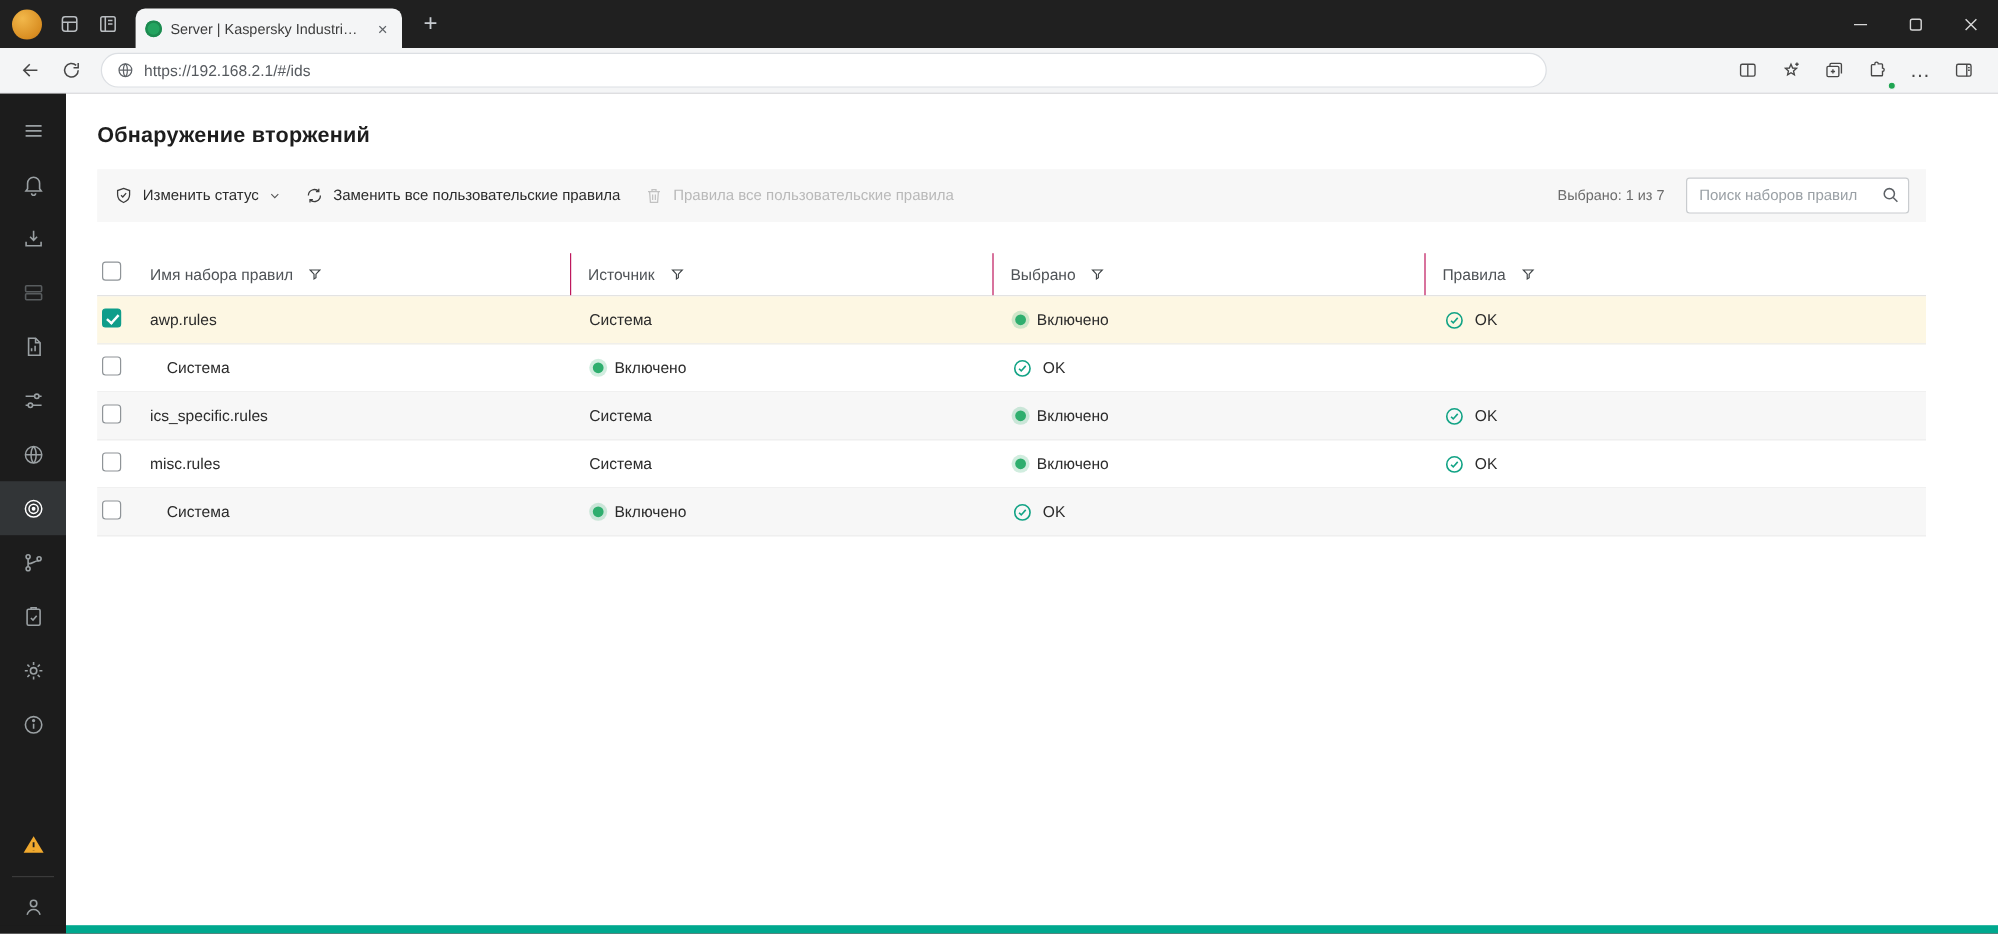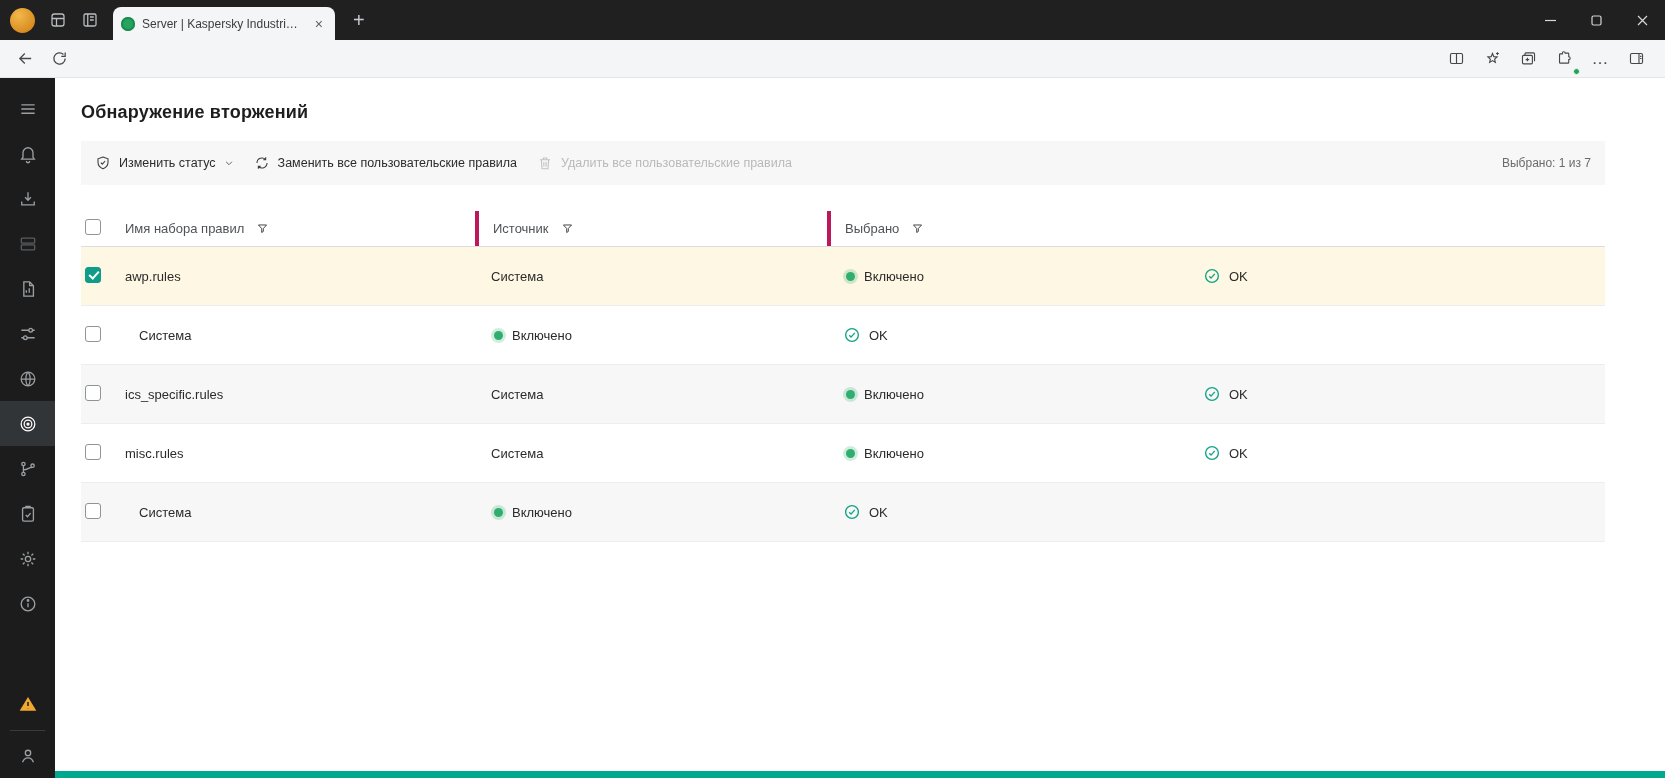--- a/index.html
+++ b/index.html
@@ -65,24 +65,24 @@
   .search-input { width:186px; height:30px; border:1px solid #c9cccf; border-radius:3px; background:#ffffff;
                   padding:0 30px 0 10px; font-size:12.5px; color:#333; font-family:"Liberation Sans",sans-serif; }
   .search-input::placeholder { color:#9aa0a5; }
   .search-icon { position:absolute; right:7px; top:6px; width:17px; height:17px; color:#5d6artikel166; color:#5d6166; }
   .search-icon svg { width:17px; height:17px; }
 
   
   .grid { display:grid; grid-template-columns:42px 352px 352px 360px 1fr; align-items:center; }
   .thead { margin-top:26px; height:36px; border-bottom:1px solid #dcdcdc; }
   .th { display:flex; align-items:center; gap:12px; font-size:13px; color:#4f5357; height:100%; padding-left:2px; }
-  .th-sep { border-left:4px solid #be185d; padding-left:14px; }
+  .th-sep { border-left:1px solid #be185d; padding-left:14px; }
   .funnel { color:#3f4447; display:flex; }
   .funnel svg { width:13px; height:13px; }
-  .row { height:59px; border-bottom:1px solid #ededed; font-size:13px; color:#2b2b2b; }
+  .row { height:40px; border-bottom:1px solid #ededed; font-size:13px; color:#2b2b2b; }
   .row.zebra { background:#f7f7f7; }
   .row.selected { background:#fdf7e3; }
   .cell-name { padding-left:2px; }
   .cell-source {}
   .status-cell { display:flex; align-items:center; gap:9px; }
   .status-dot { width:9px; height:9px; border-radius:50%; background:#2fae6e;
                 box-shadow:0 0 0 3px rgba(47,174,110,.22); margin-left:3px; }
   .rules-cell { display:flex; align-items:center; gap:8px; color:#2b2b2b; }
   .ok-icon { color:#12a385; display:flex; }
   .ok-icon svg { width:18px; height:18px; }
@@ -144,20 +144,27 @@
   <span class="nav-btn">
     <svg viewBox="0 0 24 24" fill="none" stroke="currentColor" stroke-width="1.8">
         <path d="M20 12H5M11 5l-7 7 7 7"></path>
       </svg>
   </span>
   <span class="nav-btn">
     <svg viewBox="0 0 24 24" fill="none" stroke="currentColor" stroke-width="1.8">
         <path d="M20 12a8 8 0 1 1-2.4-5.7M20 3.5V9h-5.5"></path>
       </svg>
   </span>
+  <div class="url-pill">
+    <svg viewBox="0 0 24 24" fill="none" stroke="currentColor" stroke-width="1.6">
+        <circle cx="12" cy="12" r="8.5"></circle>
+        <path d="M3.5 12h17M12 3.5c3.5 3 3.5 14 0 17M12 3.5c-3.5 3-3.5 14 0 17"></path>
+      </svg>
+    <span class="url-text">https://192.168.2.1/#/ids</span>
+  </div>
   <div class="nav-right">
     <span class="nav-btn">
       <svg viewBox="0 0 24 24" fill="none" stroke="currentColor" stroke-width="1.6">
           <rect x="3.5" y="5" width="17" height="14" rx="2"></rect>
           <path d="M12 5v14"></path>
         </svg>
     </span>
     <span class="nav-btn">
       <svg viewBox="0 0 24 24" fill="none" stroke="currentColor" stroke-width="1.6">
           <path d="M12 5l1.9 4.4 4.6.4-3.5 3.1 1 4.6-4-2.5-4 2.5 1-4.6L5.5 9.8l4.6-.4z"></path>
@@ -300,24 +307,33 @@
       <div class="act-btn">
         <svg viewBox="0 0 24 24" fill="none" stroke="currentColor" stroke-width="1.6">
             <path d="M4.5 12a7.5 7.5 0 0 1 13-5.1M17.5 3.5v3.6h-3.6M19.5 12a7.5 7.5 0 0 1-13 5.1M6.5 20.5v-3.6h3.6"></path>
           </svg>
         <span>Заменить все пользовательские правила</span>
       </div>
       <div class="act-btn disabled">
         <svg viewBox="0 0 24 24" fill="none" stroke="currentColor" stroke-width="1.6">
             <path d="M4.5 7h15M9.5 7V4.5h5V7M6.5 7l1 13.5h9l1-13.5M10.3 10.5v7M13.7 10.5v7"></path>
           </svg>
-        <span>Удалить все пользовательские правила</span>
+        <span>Правила все пользовательские правила</span>
       </div>
       <div class="action-right">
         <span class="selected-label">Выбрано: 1 из 7</span>
+        <span class="search-wrap">
+          <input class="search-input" type="text" placeholder="Поиск наборов правил" style="">
+          <span class="search-icon">
+            <svg viewBox="0 0 24 24" fill="none" stroke="currentColor" stroke-width="1.8">
+                <circle cx="10.5" cy="10.5" r="6"></circle>
+                <path d="M15 15l5 5"></path>
+              </svg>
+          </span>
+        </span>
       </div>
     </div>
 
     <div class="grid thead">
       <div><input type="checkbox" class="cbx" style=""></div>
       <div class="th">
         <span>Имя набора правил</span>
         <span class="funnel">
           <svg viewBox="0 0 24 24" fill="none" stroke="currentColor" stroke-width="1.8">
               <path d="M4.5 5.5h15L13.5 12v5.5l-3 1.8V12z"></path>
@@ -327,20 +343,28 @@
       <div class="th th-sep">
         <span>Источник</span>
         <span class="funnel">
           <svg viewBox="0 0 24 24" fill="none" stroke="currentColor" stroke-width="1.8">
               <path d="M4.5 5.5h15L13.5 12v5.5l-3 1.8V12z"></path>
             </svg>
         </span>
       </div>
       <div class="th th-sep">
         <span>Выбрано</span>
+        <span class="funnel">
+          <svg viewBox="0 0 24 24" fill="none" stroke="currentColor" stroke-width="1.8">
+              <path d="M4.5 5.5h15L13.5 12v5.5l-3 1.8V12z"></path>
+            </svg>
+        </span>
+      </div>
+      <div class="th th-sep">
+        <span>Правила</span>
         <span class="funnel">
           <svg viewBox="0 0 24 24" fill="none" stroke="currentColor" stroke-width="1.8">
               <path d="M4.5 5.5h15L13.5 12v5.5l-3 1.8V12z"></path>
             </svg>
         </span>
       </div>
     </div>
 
     <div class="grid row selected">
       <div><input type="checkbox" class="cbx" checked="" style=""></div>

